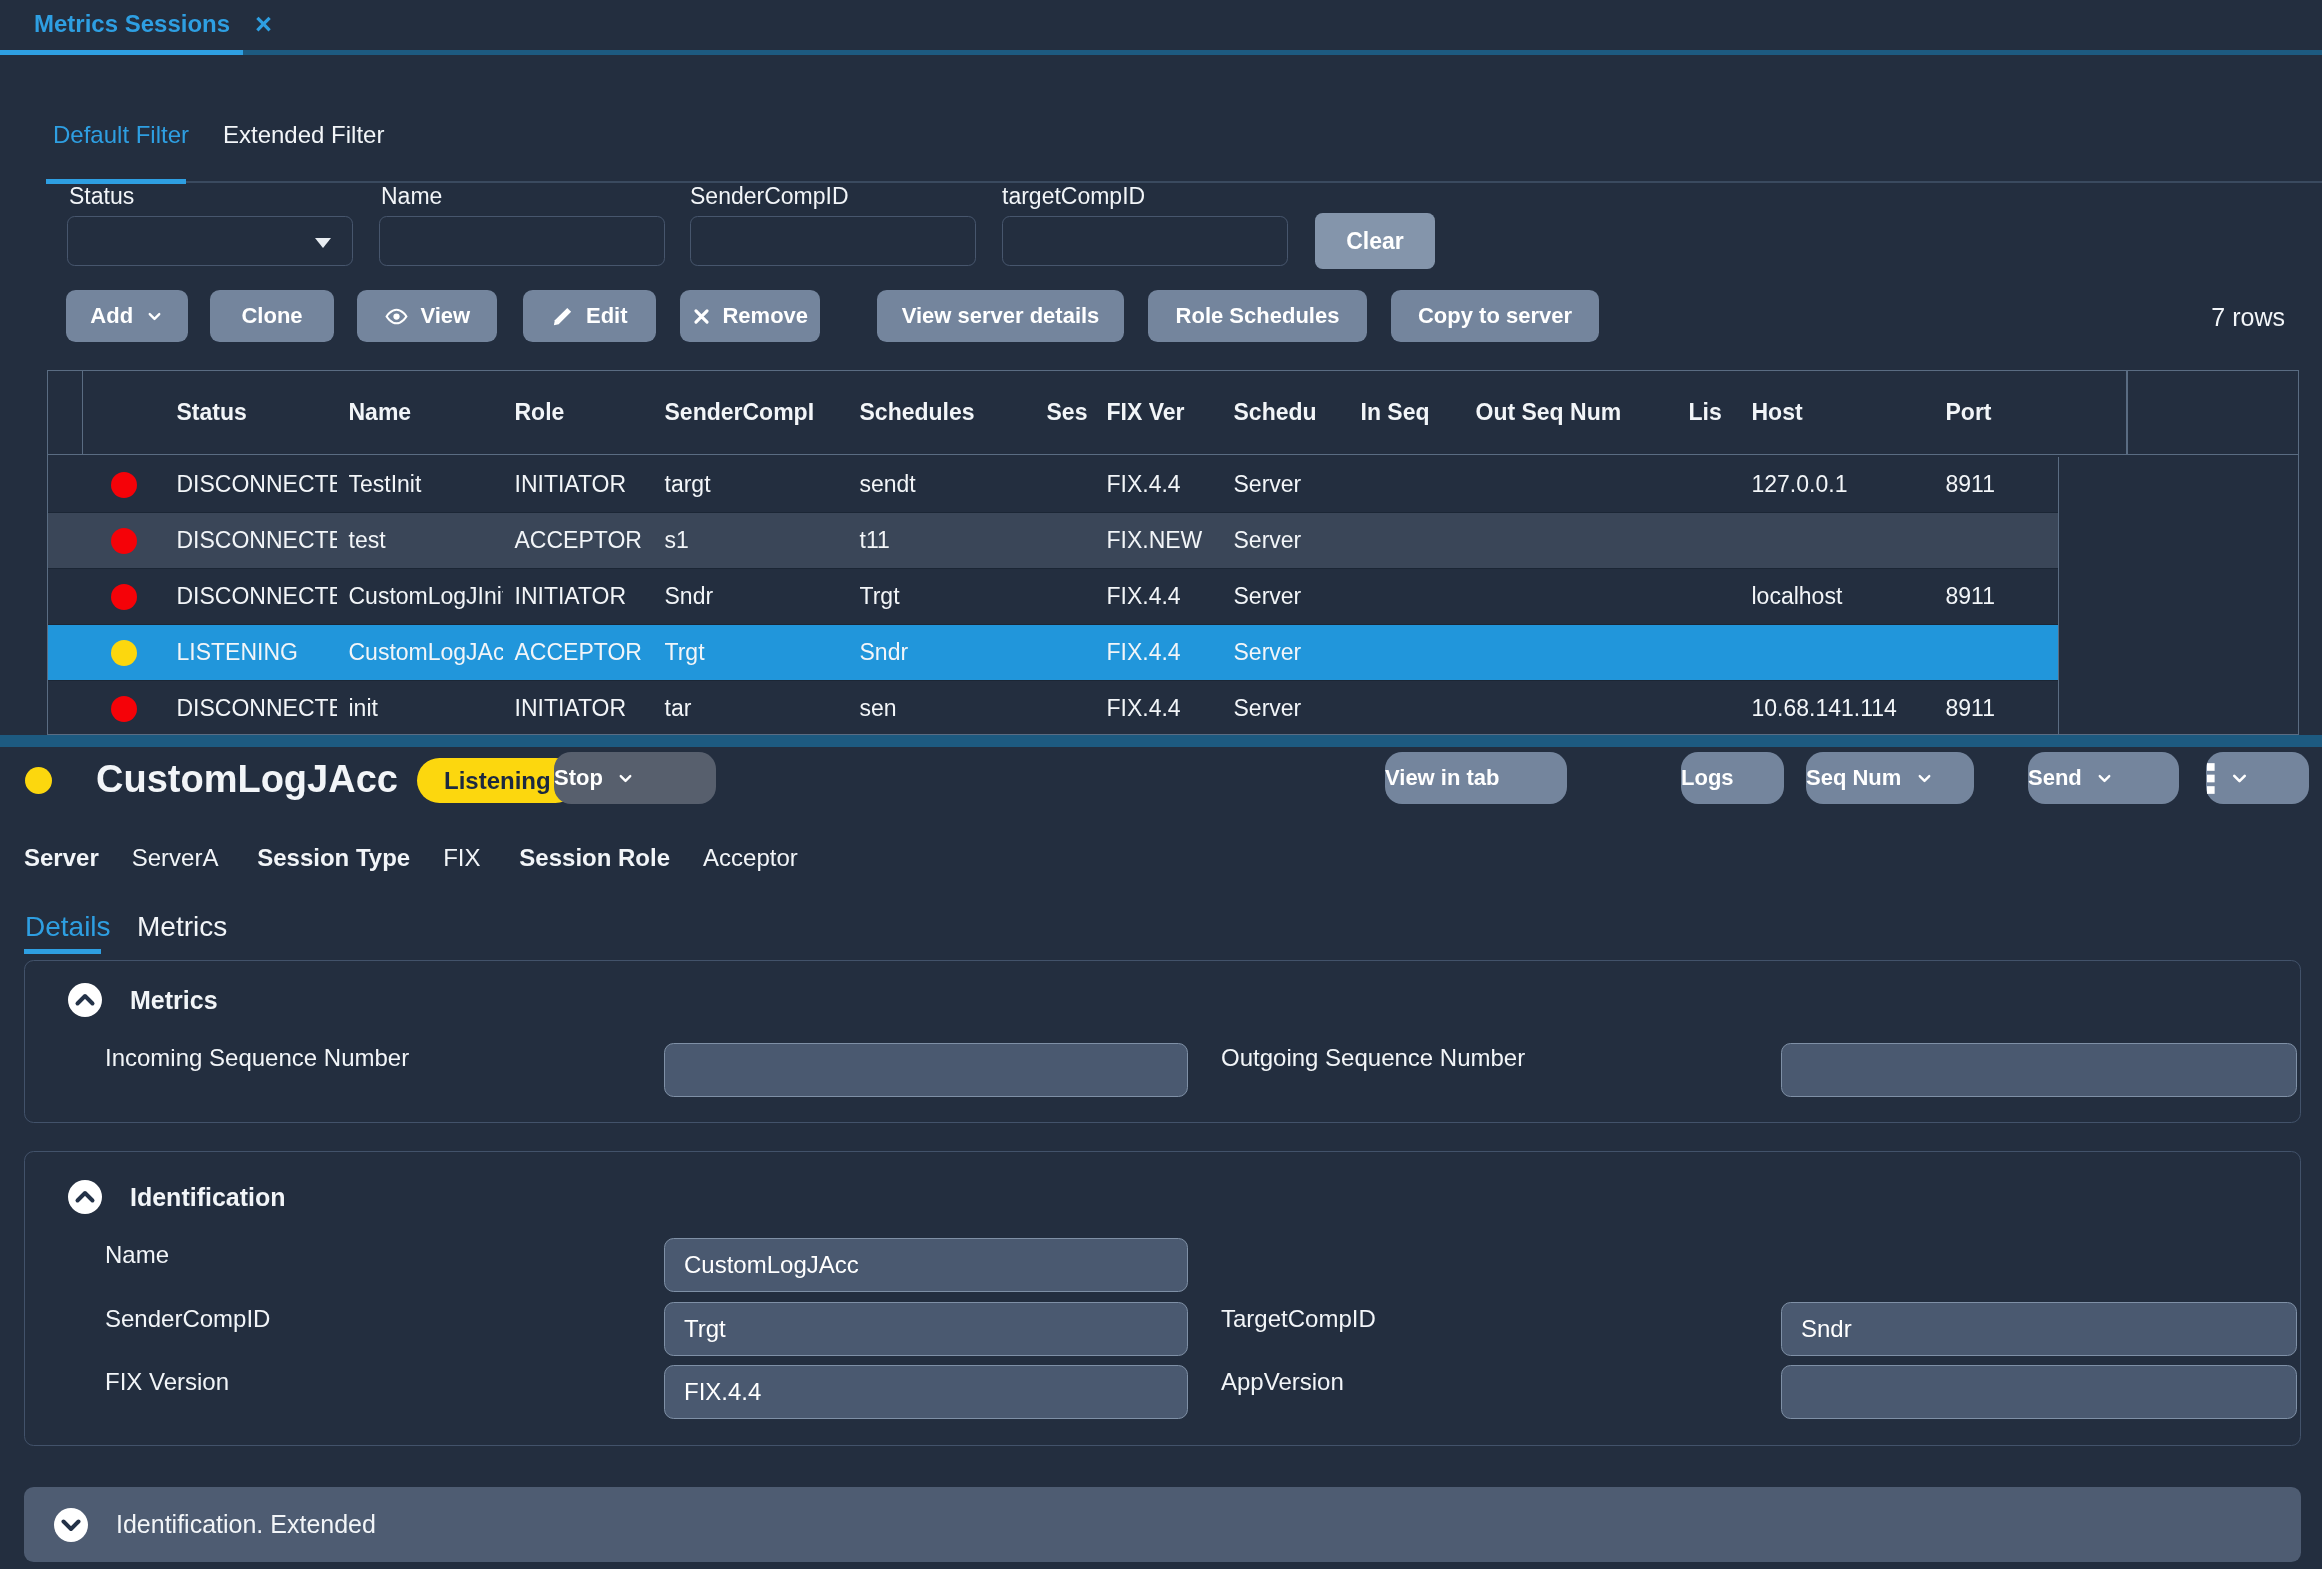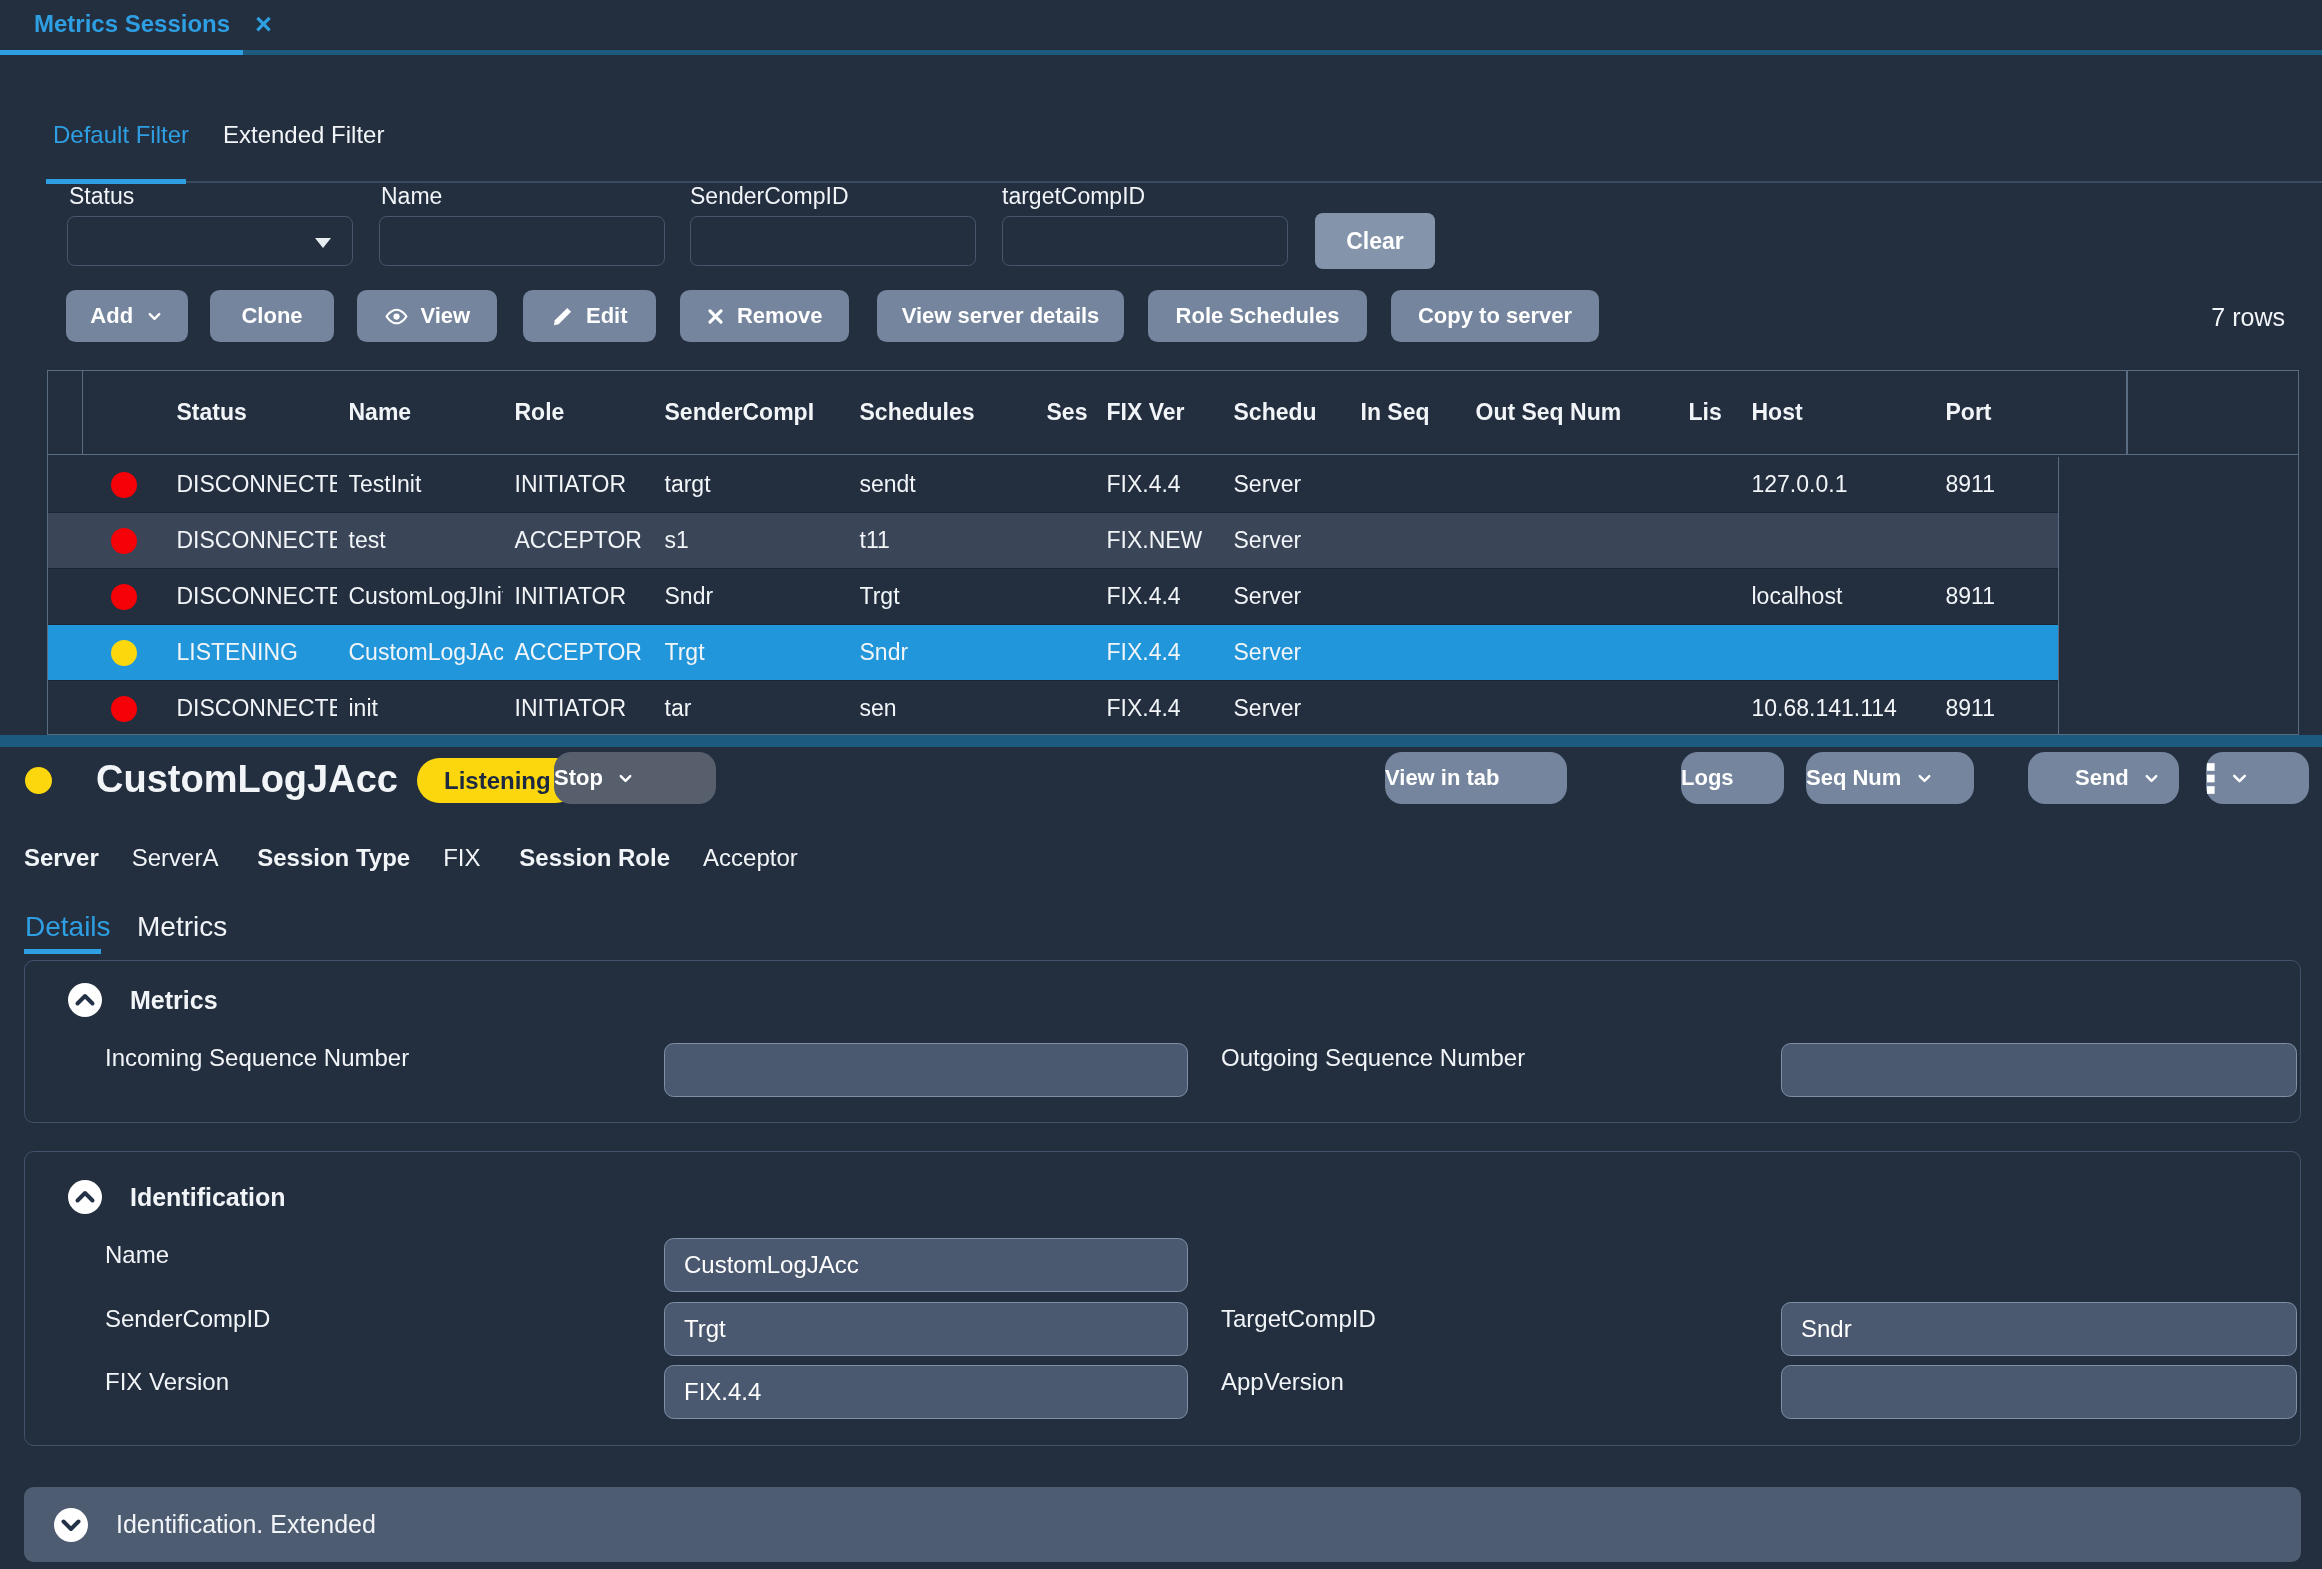--- a/index.html
+++ b/index.html
@@ -153,21 +153,21 @@
   <span>View</span>
 </button>
 <button class="tbtn" style="left:523px;width:133px;">
   <span class="icon">
       <svg width="23" height="23" viewBox="0 0 24 24">
         <path d="M3 21l1-5L17 3l4 4L8 20l-5 1z" fill="#fff"></path>
       </svg>
     </span>
   <span>Edit</span>
 </button>
-<button class="tbtn" style="left:680px;width:169px;">
+<button class="tbtn" style="left:680px;width:140px;">
   <span class="icon">
       <svg width="19" height="19" viewBox="0 0 24 24">
         <path d="M5 5l14 14M19 5L5 19" stroke="#fff" stroke-width="4" stroke-linecap="round"></path>
       </svg>
     </span>
   <span>Remove</span>
 </button>
 <button class="tbtn" style="left:877px;width:247px;">View server details</button>
 <button class="tbtn" style="left:1148px;width:219px;">Role Schedules</button>
 <button class="tbtn" style="left:1391px;width:208px;">Copy to server</button>
@@ -314,21 +314,21 @@
 <button class="dbtn" style="left:1385px;width:182px;">View in tab</button>
 <button class="dbtn" style="left:1681px;width:103px;">Logs</button>
 <button class="dbtn" style="left:1806px;width:168px;">
   <span>Seq Num</span>
   <span class="icon">
       <svg width="19" height="19" viewBox="0 0 24 24">
         <polyline points="6 9 12 15 18 9" fill="none" stroke="#fff" stroke-width="3" stroke-linecap="round" stroke-linejoin="round"></polyline>
       </svg>
     </span>
 </button>
-<button class="dbtn" style="left:2028px;width:151px;padding-left:47px;">
+<button class="dbtn" style="left:2028px;width:151px;">
   <span>Send</span>
   <span class="icon">
       <svg width="19" height="19" viewBox="0 0 24 24">
         <polyline points="6 9 12 15 18 9" fill="none" stroke="#fff" stroke-width="3" stroke-linecap="round" stroke-linejoin="round"></polyline>
       </svg>
     </span>
 </button>
 <button class="dbtn" style="left:2206px;width:103px;">
   <span class="icon">
       <svg width="9.6" height="33" viewBox="0 0 10 34">

